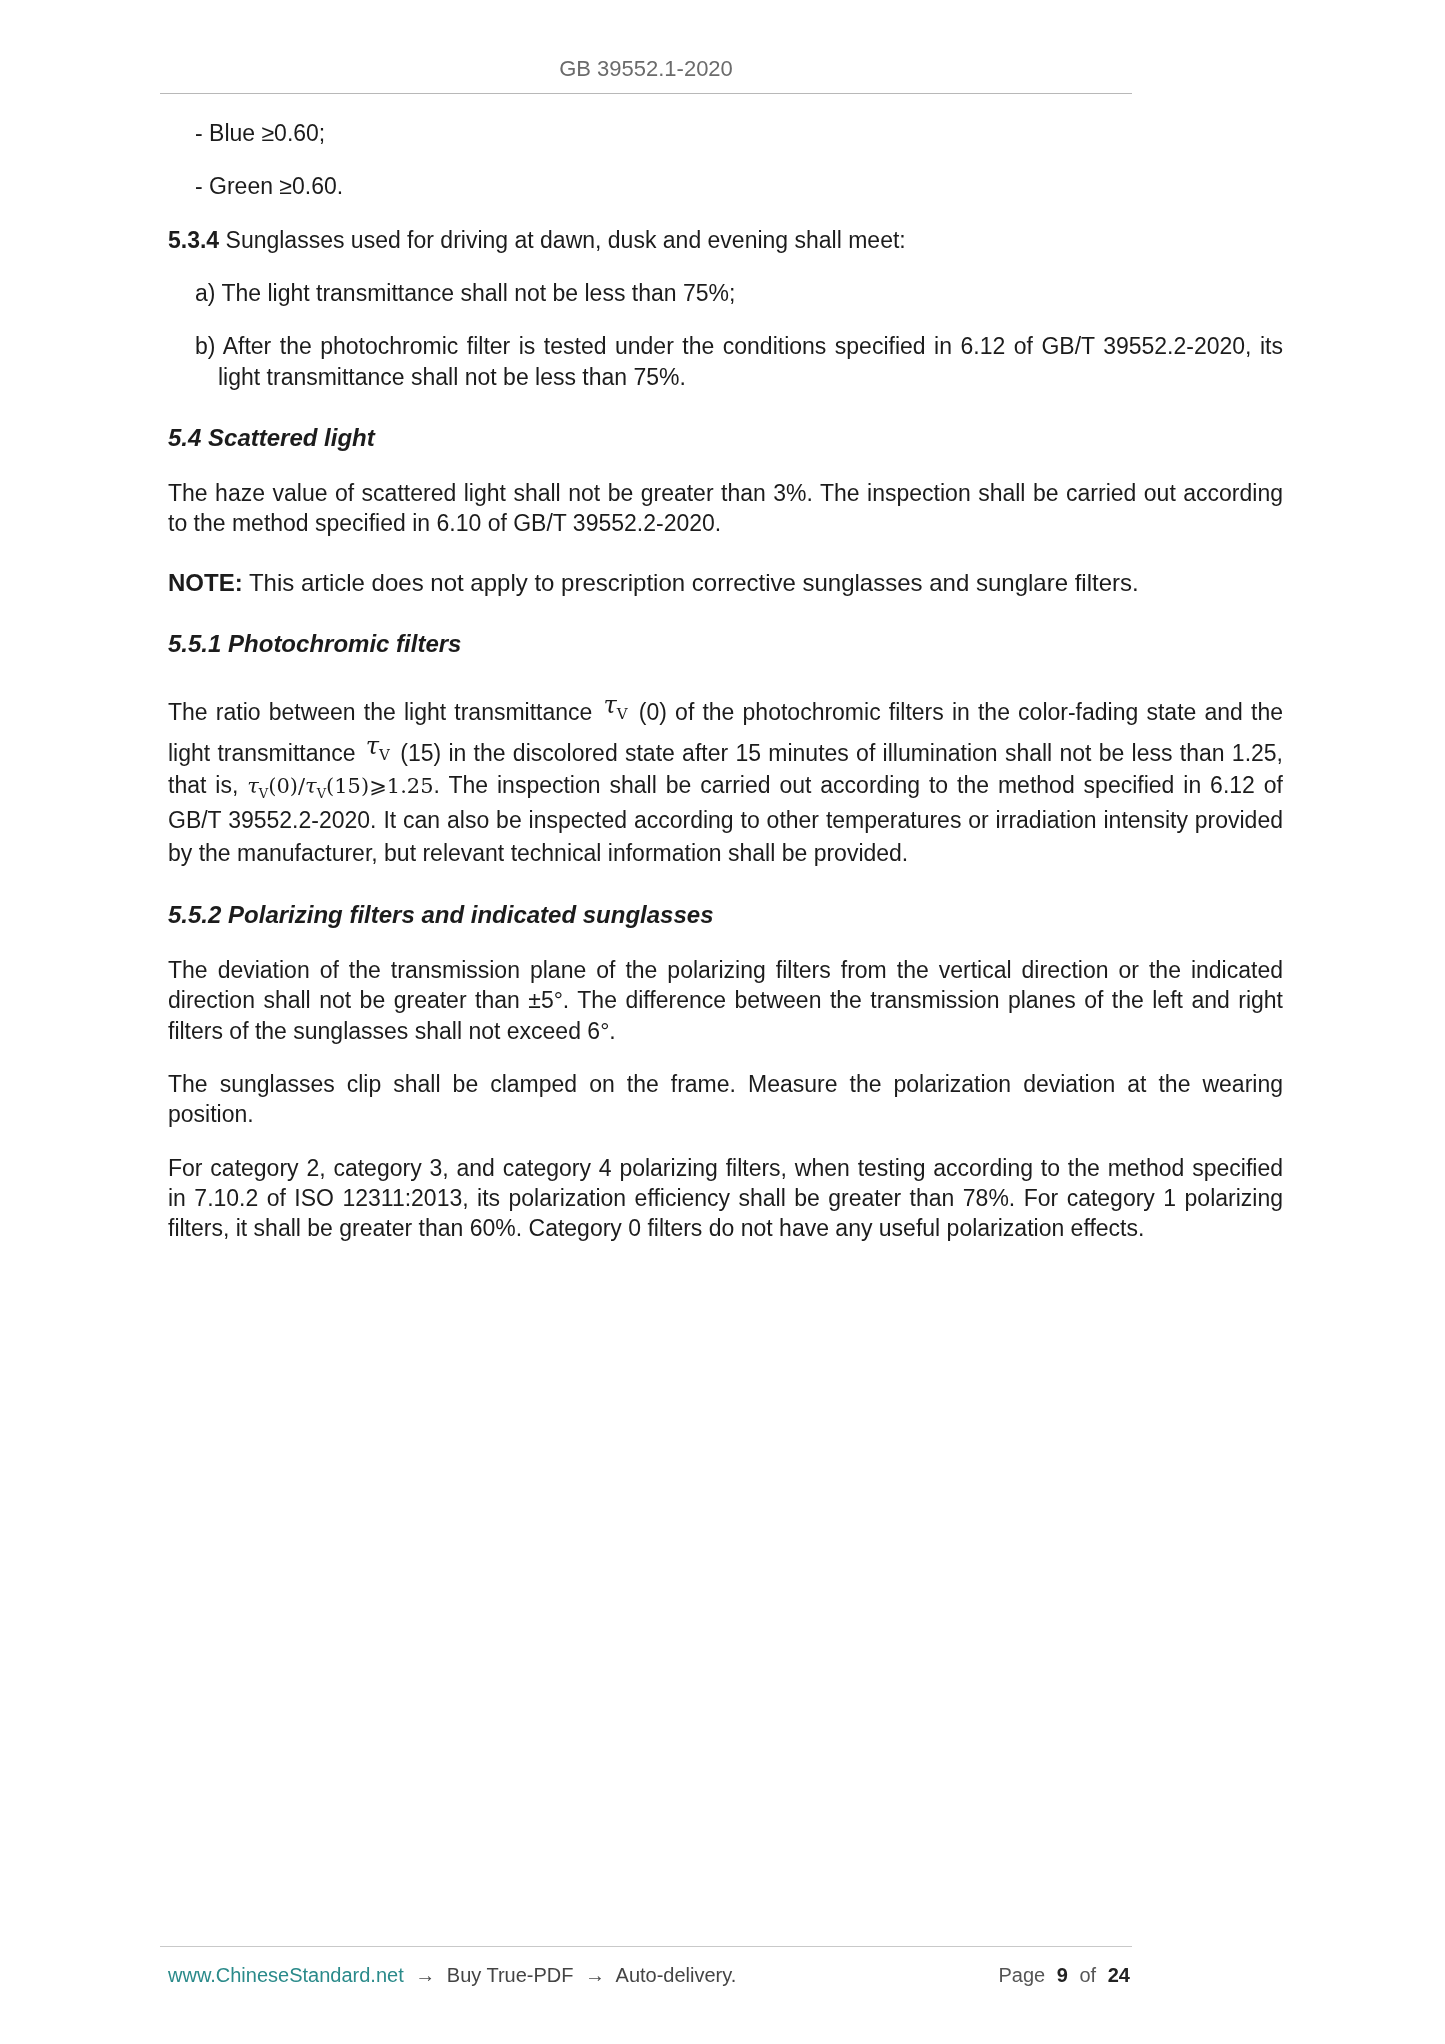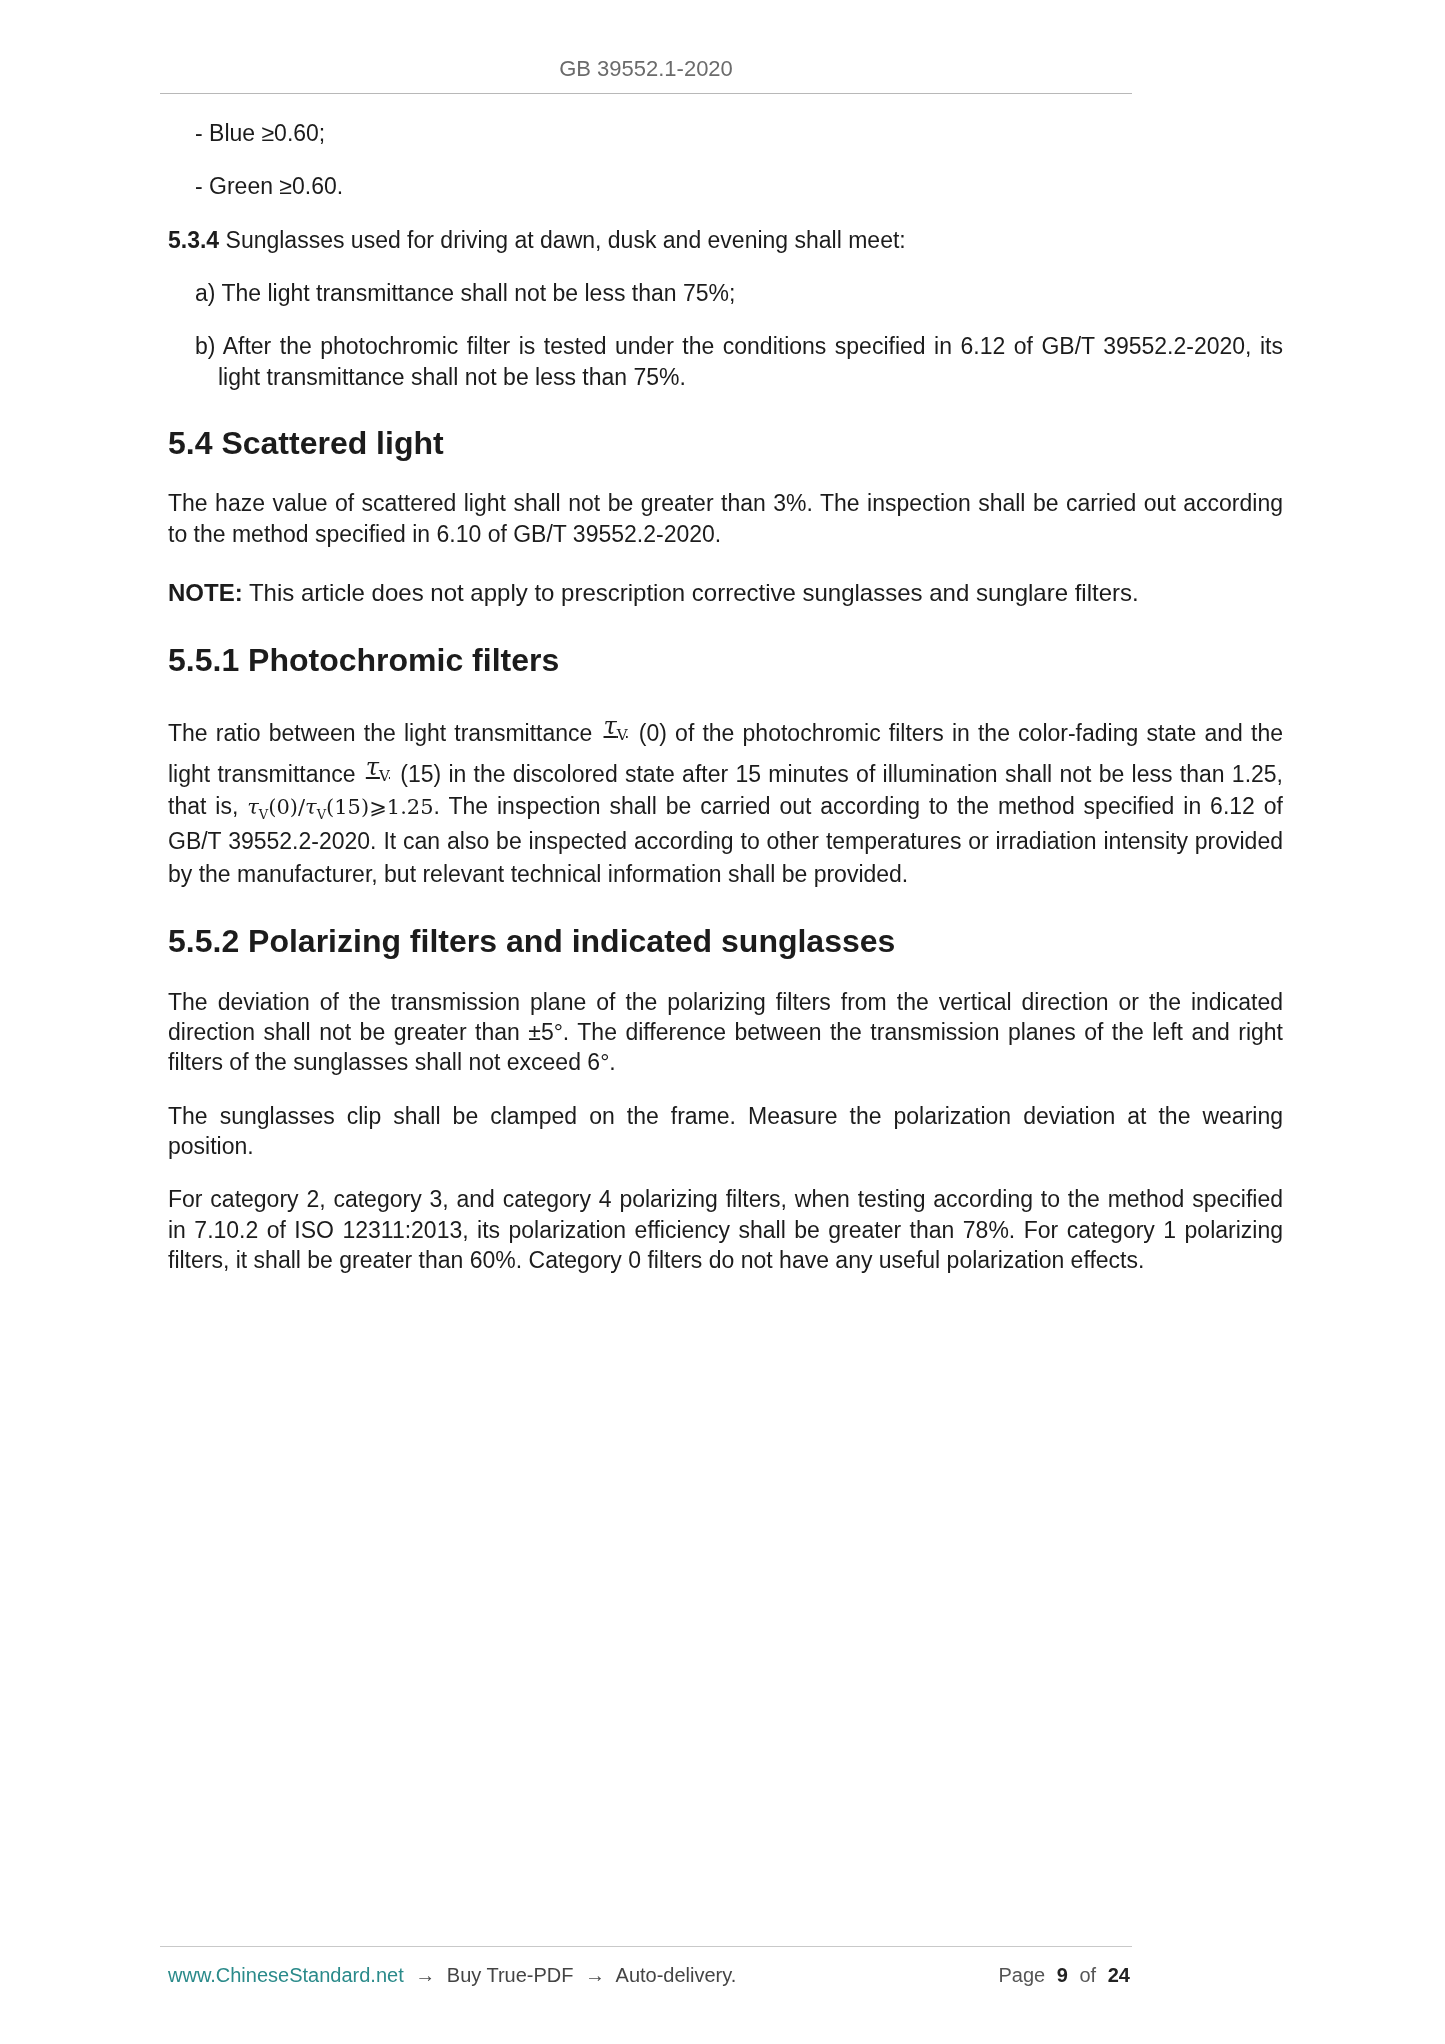--- a/index.html
+++ b/index.html
@@ -25,32 +25,32 @@
     font-size:23px; line-height:1.32;
   }
   .content p { margin:0 0 23px 0; }
   .justify { text-align:justify; }
   .indent1 { padding-left:27px; }
   .hang {
     padding-left:50px; text-indent:-23px;
     text-align:justify;
   }
   .heading {
-    font-weight:bold; font-size:32px;
+    font-weight:bold; font-size:24px;
     margin:30px 0 24px 0 !important;
+    font-style:italic;
   }
   .note { font-size:24px; margin:28px 0 26px 0 !important; }
   .note b { font-weight:bold; }
   .p-math { line-height:1.42; margin-top:28px !important; }
   .tau-wrap {
     font-family:"DejaVu Serif", serif;
     vertical-align:7px;
     white-space:nowrap;
     padding:0 3px;
-    text-decoration:underline;
   }
   .tau-wrap .tau { font-style:italic; font-size:24px; }
   .tau-wrap sub { font-size:15px; font-style:normal; }
   .formula {
     font-family:"DejaVu Serif", serif;
     font-size:21px;
     white-space:nowrap;
   }
   .formula .it { font-style:italic; }
   .formula sub { font-size:13px; }

